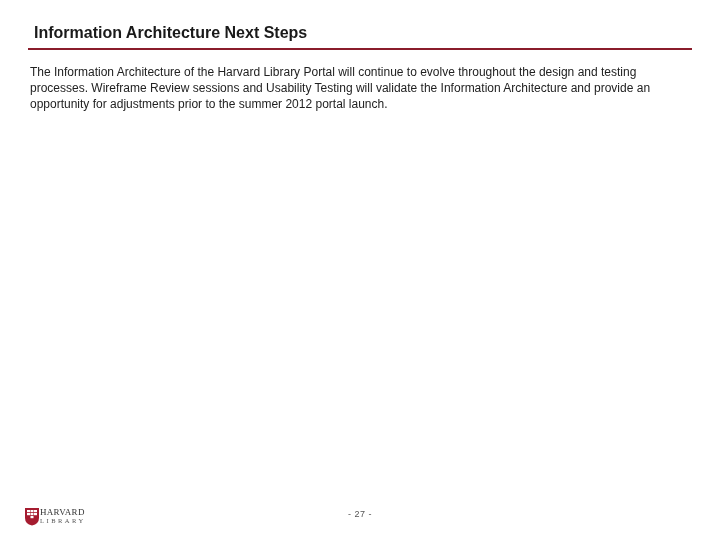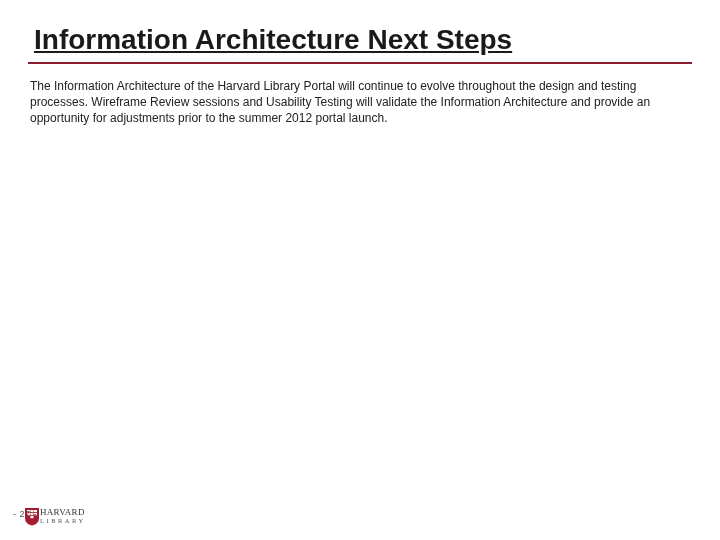--- a/index.html
+++ b/index.html
@@ -12,42 +12,42 @@
     overflow: hidden;
   }
   .slide {
     width: 100%;
     height: 100%;
     padding: 24px 28px 20px 28px;
     display: flex;
     flex-direction: column;
   }
   .title {
-    font-size: 28px;
+    font-size: 16px;
     font-weight: bold;
     color: #1a1a1a;
     padding: 0 0 6px 6px;
     border-bottom: 2px solid #8a1c2b;
     margin-bottom: 14px;
-    text-decoration: underline;
   }
   .body-text {
     font-size: 12px;
     line-height: 1.35;
     color: #222;
     padding: 0 4px 0 2px;
   }
   .footer {
     position: absolute;
-    left: 13px;
+    left: 0;
     right: 0;
     bottom: 12px;
     height: 28px;
     display: flex;
     align-items: center;
+    justify-content: center;
   }
   .page-number {
     font-size: 9px;
     color: #555;
     letter-spacing: 0.5px;
   }
   .logo {
     position: absolute;
     left: 24px;
     bottom: 14px;

